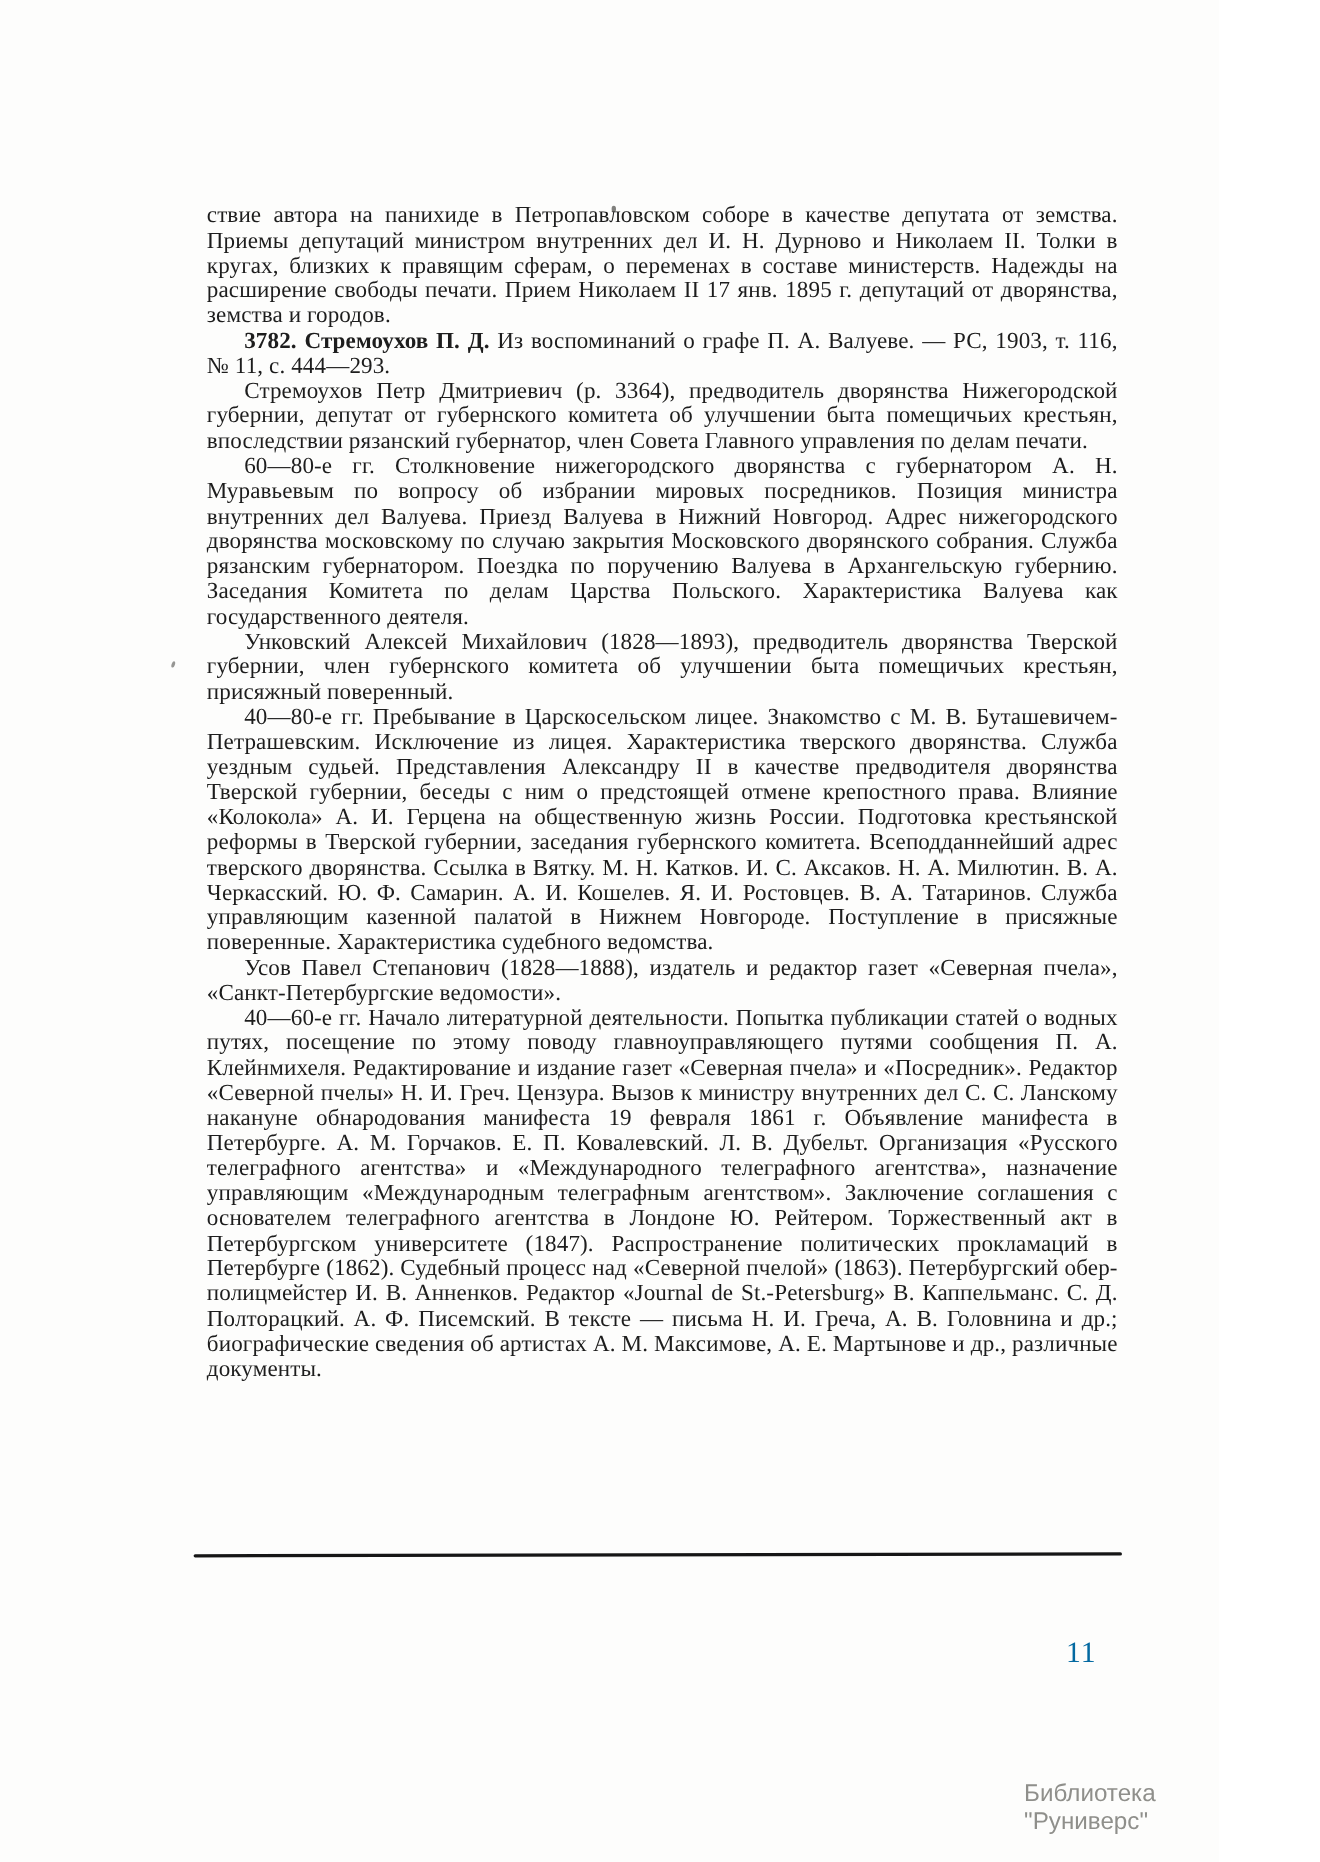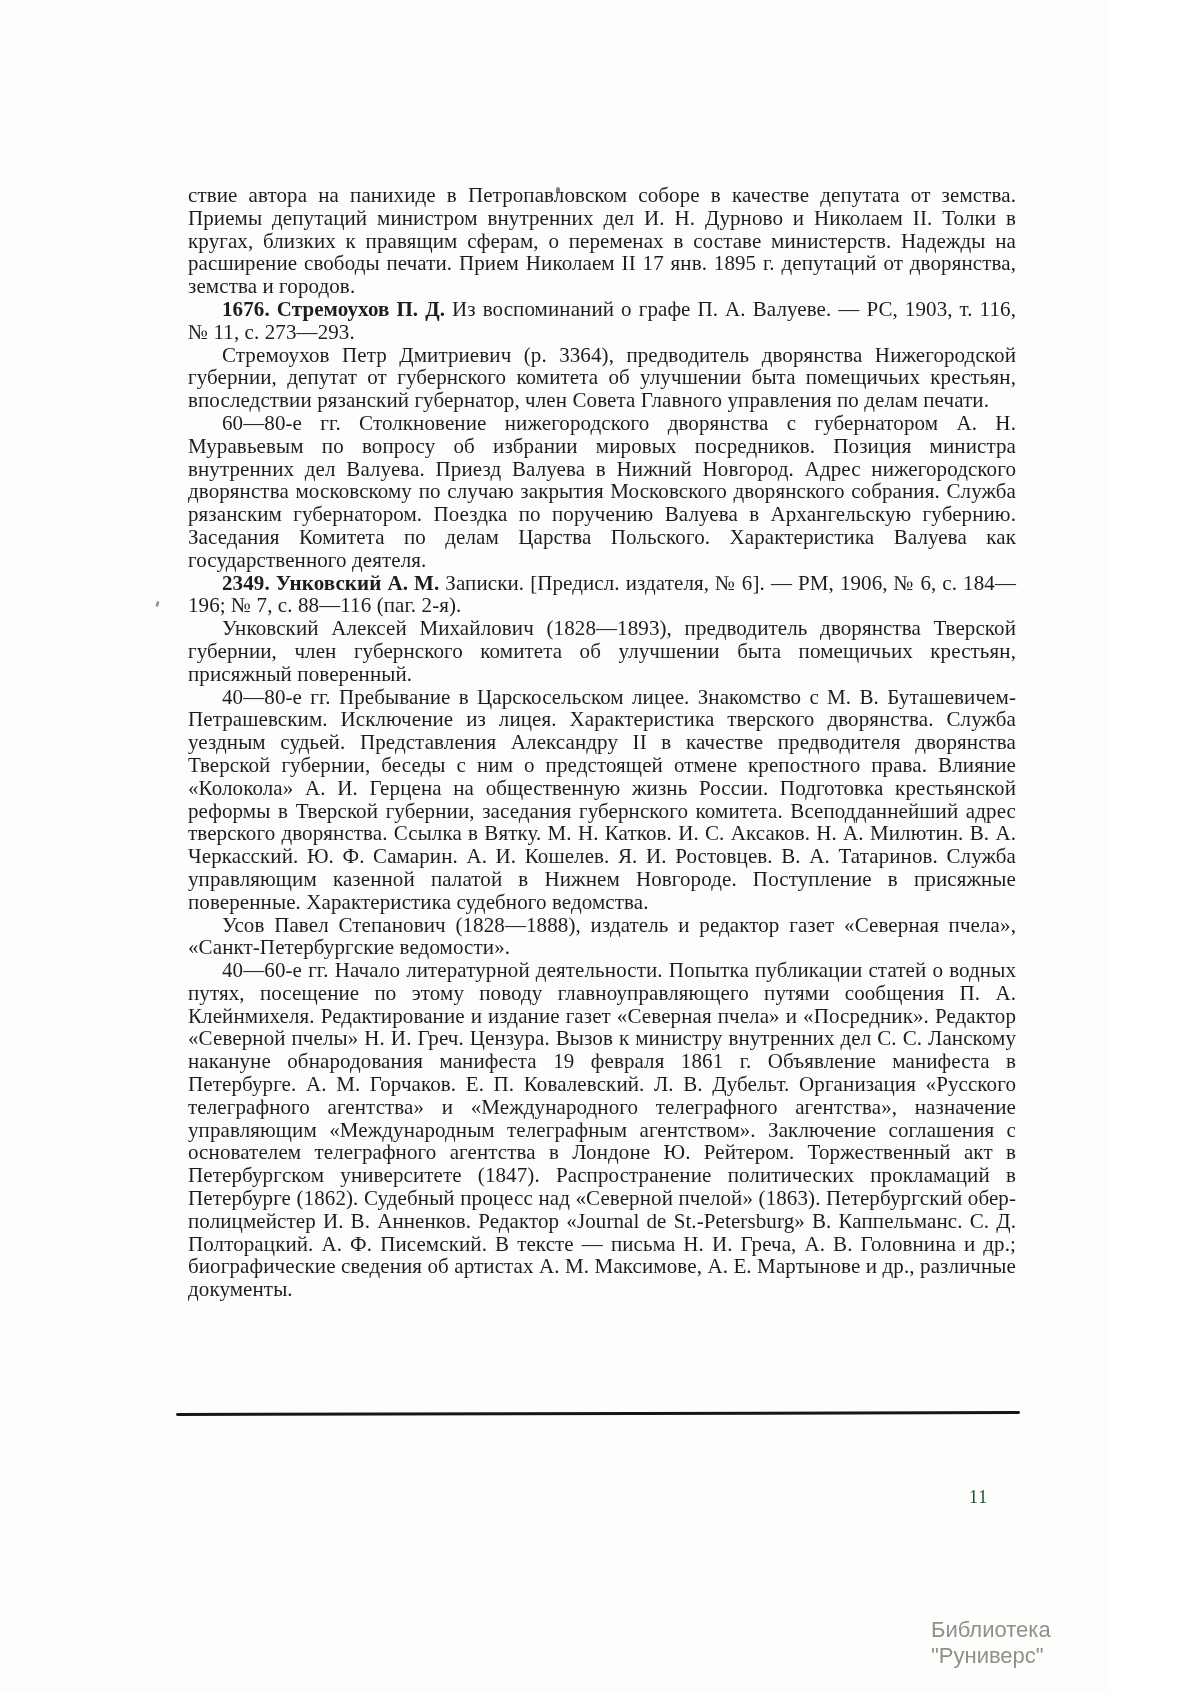--- a/index.html
+++ b/index.html
@@ -61,23 +61,23 @@
     text-indent: 10px;
   }
   .footnote sup {
     font-size: 13px;
     line-height: 0;
   }
   .page-number {
     position: absolute;
     left: 969px;
     top: 1487px;
-    font-size: 18px;
+    font-size: 27px;
     letter-spacing: 1px;
-    color: #14532d;
+    color: #0369a1;
   }
   .watermark {
     position: absolute;
     left: 931px;
     top: 1617px;
     font-family: "Liberation Sans", "DejaVu Sans", sans-serif;
     font-size: 22px;
     color: #8f8f8b;
   }
   .speck {
@@ -95,27 +95,26 @@
 <div class="page">
 
   <div class="speck s1"></div>
   <div class="speck s2"></div>
   <div class="speck s3"></div>
 
   <div class="text-block">
 
     <p class="no-indent">ствие автора на панихиде в Петропавловском соборе в качестве депутата от земства. Приемы депутаций министром внутренних дел И. Н. Дурново и Николаем II. Толки в кругах, близких к правящим сферам, о переменах в составе министерств. Надежды на расширение свободы печати. Прием Николаем II 17 янв. 1895 г. депутаций от дворянства, земства и городов.</p>
 
-    <p><span class="entry-lead">1676. Стремоухов П. Д.</span><span> Из воспоминаний о графе П. А. Валуеве. — РС, 1903, т. 116, № 11, с. 273—293.</span></p>
+    <p><span class="entry-lead">3782. Стремоухов П. Д.</span><span> Из воспоминаний о графе П. А. Валуеве. — РС, 1903, т. 116, № 11, с. 444—293.</span></p>
 
     <p>Стремоухов Петр Дмитриевич (р. 3364), предводитель дворянства Нижегородской губернии, депутат от губернского комитета об улучшении быта помещичьих крестьян, впоследствии рязанский губернатор, член Совета Главного управления по делам печати.</p>
 
     <p>60—80-е гг. Столкновение нижегородского дворянства с губернатором А. Н. Муравьевым по вопросу об избрании мировых посредников. Позиция министра внутренних дел Валуева. Приезд Валуева в Нижний Новгород. Адрес нижегородского дворянства московскому по случаю закрытия Московского дворянского собрания. Служба рязанским губернатором. Поездка по поручению Валуева в Архангельскую губернию. Заседания Комитета по делам Царства Польского. Характеристика Валуева как государственного деятеля.</p>
 
-    <p><span class="entry-lead">2349. Унковский А. М.</span><span> Записки. [Предисл. издателя, № 6]. — РМ, 1906, № 6, с. 184—196; № 7, с. 88—116 (паг. 2-я).</span></p>
 
     <p>Унковский Алексей Михайлович (1828—1893), предводитель дворянства Тверской губернии, член губернского комитета об улучшении быта помещичьих крестьян, присяжный поверенный.</p>
 
     <p>40—80-е гг. Пребывание в Царскосельском лицее. Знакомство с М. В. Буташевичем-Петрашевским. Исключение из лицея. Характеристика тверского дворянства. Служба уездным судьей. Представления Александру II в качестве предводителя дворянства Тверской губернии, беседы с ним о предстоящей отмене крепостного права. Влияние «Колокола» А. И. Герцена на общественную жизнь России. Подготовка крестьянской реформы в Тверской губернии, заседания губернского комитета. Всеподданнейший адрес тверского дворянства. Ссылка в Вятку. М. Н. Катков. И. С. Аксаков. Н. А. Милютин. В. А. Черкасский. Ю. Ф. Самарин. А. И. Кошелев. Я. И. Ростовцев. В. А. Татаринов. Служба управляющим казенной палатой в Нижнем Новгороде. Поступление в присяжные поверенные. Характеристика судебного ведомства.</p>
 
 
     <p>Усов Павел Степанович (1828—1888), издатель и редактор газет «Северная пчела», «Санкт-Петербургские ведомости».</p>
 
     <p>40—60-е гг. Начало литературной деятельности. Попытка публикации статей о водных путях, посещение по этому поводу главноуправляющего путями сообщения П. А. Клейнмихеля. Редактирование и издание газет «Северная пчела» и «Посредник». Редактор «Северной пчелы» Н. И. Греч. Цензура. Вызов к министру внутренних дел С. С. Ланскому накануне обнародования манифеста 19 февраля 1861 г. Объявление манифеста в Петербурге. А. М. Горчаков. Е. П. Ковалевский. Л. В. Дубельт. Организация «Русского телеграфного агентства» и «Международного телеграфного агентства», назначение управляющим «Международным телеграфным агентством». Заключение соглашения с основателем телеграфного агентства в Лондоне Ю. Рейтером. Торжественный акт в Петербургском университете (1847). Распространение политических прокламаций в Петербурге (1862). Судебный процесс над «Северной пчелой» (1863). Петербургский обер-полицмейстер И. В. Анненков. Редактор «Journal de St.-Petersburg» В. Каппельманс. С. Д. Полторацкий. А. Ф. Писемский. В тексте — письма Н. И. Греча, А. В. Головнина и др.; биографические сведения об артистах А. М. Максимове, А. Е. Мартынове и др., различные документы.</p>
 

